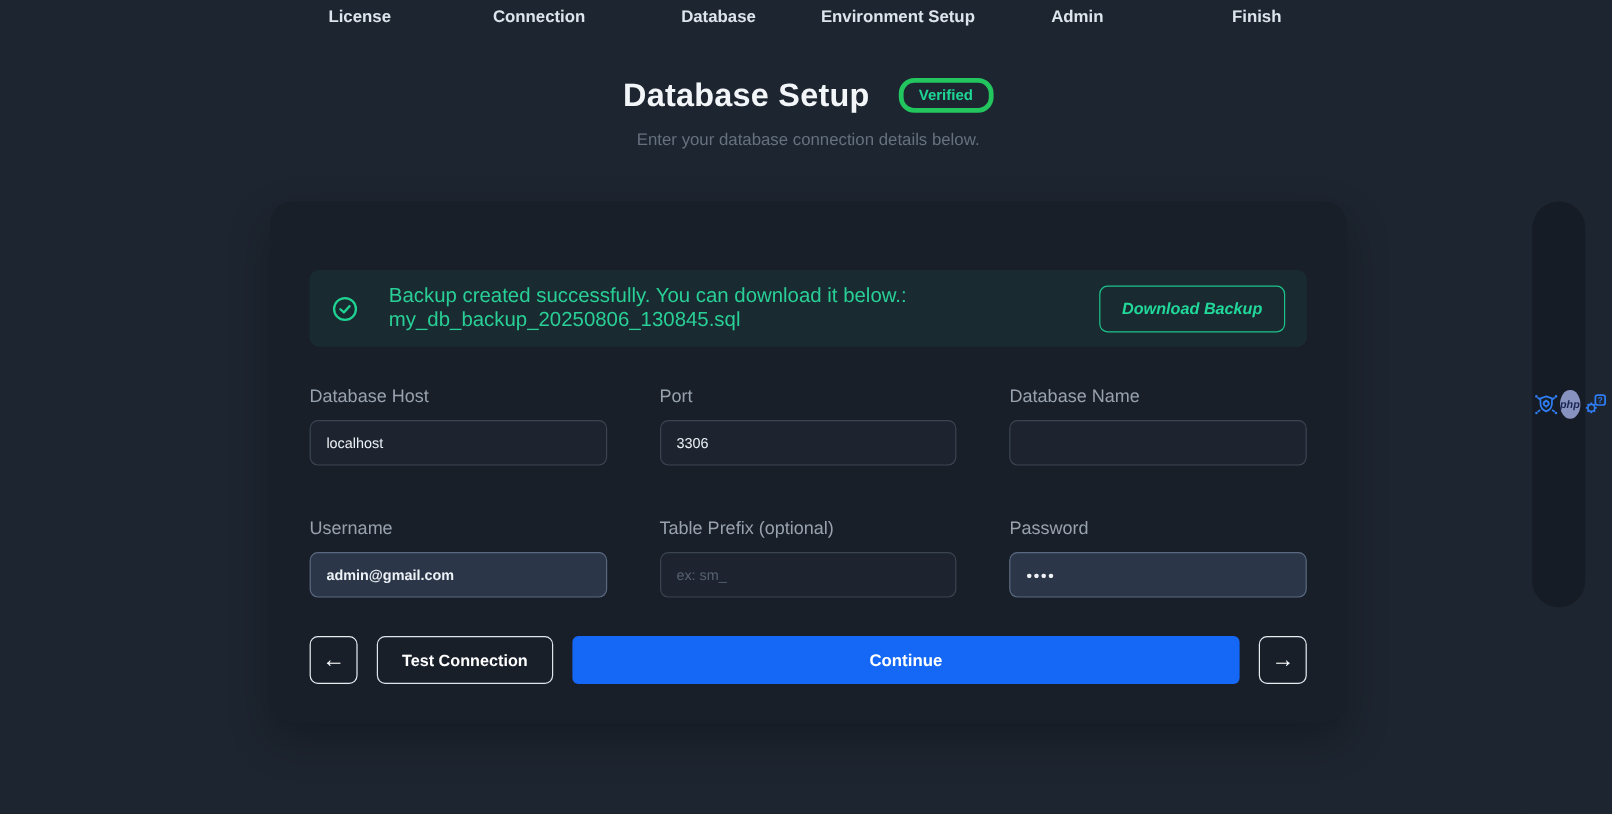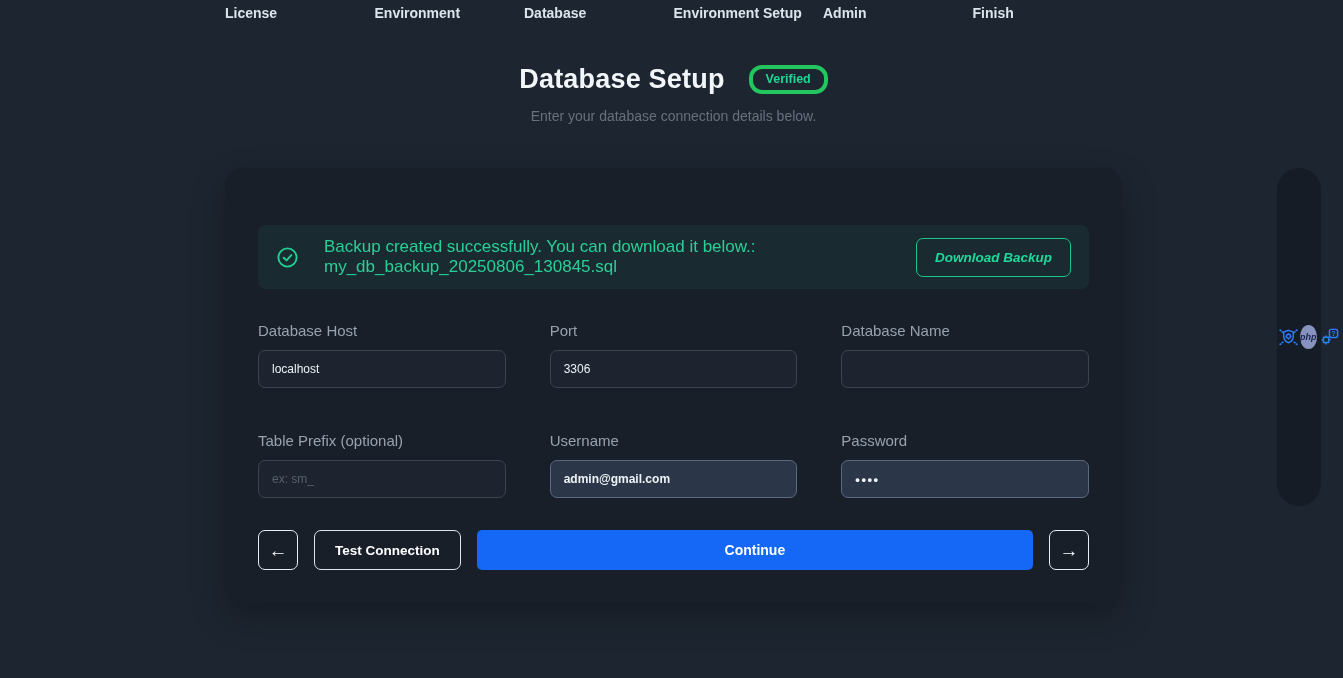--- a/index.html
+++ b/index.html
@@ -7,21 +7,21 @@
   body {
     background:#1d2530;
     font-family:"Liberation Sans", sans-serif;
     position:relative;
     overflow:hidden;
     color:#e8edf2;
   }
 
   
   .stepper { position:absolute; left:225px; top:5px; width:897px; display:flex; }
-  .step { flex:1; text-align:left; color:#dde4ec; font-size:14px; font-weight:600; cursor:pointer; white-space:nowrap; }
+  .step { flex:1; text-align:center; color:#dde4ec; font-size:14px; font-weight:600; cursor:pointer; white-space:nowrap; }
 
   
   .header { position:absolute; left:225px; top:64px; width:897px; text-align:center; }
   .title-row { display:flex; justify-content:center; align-items:center; gap:24px; }
   .page-title { color:#f3f6f9; font-size:27px; font-weight:800; letter-spacing:.2px; }
   .verified-badge { border:4px solid #22c55e; color:#1ed795; font-size:12.5px; font-weight:700;
     padding:4px 13px; border-radius:13px; line-height:1; }
   .subtitle { margin-top:13px; color:#67717e; font-size:14px; }
 
   
@@ -67,21 +67,21 @@
     cursor:pointer; color:#2f7ef5; }
   .php-badge { width:24px; height:24px; border-radius:50%; background:#8892be; color:#1c2452;
     font-size:9px; font-weight:700; font-style:italic; display:flex;
     align-items:center; justify-content:center; cursor:pointer; }
 </style>
 </head>
 <body>
 
 <nav class="stepper">
   <div class="step">License</div>
-  <div class="step">Environment</div>
+  <div class="step">Connection</div>
   <div class="step">Database</div>
   <div class="step">Environment Setup</div>
   <div class="step">Admin</div>
   <div class="step">Finish</div>
 </nav>
 
 <header class="header">
   <div class="title-row">
     <span class="page-title">Database Setup</span>
     <span class="verified-badge">Verified</span>
@@ -109,26 +109,26 @@
     </div>
     <div class="field">
       <label class="field-label">Port</label>
       <input class="text-input" type="text" value="3306" style="">
     </div>
     <div class="field">
       <label class="field-label">Database Name</label>
       <input class="text-input" type="text" value="" style="">
     </div>
     <div class="field">
+      <label class="field-label">Username</label>
+      <input class="text-input autofill" type="text" value="admin@gmail.com" style="">
+    </div>
+    <div class="field">
       <label class="field-label">Table Prefix (optional)</label>
       <input class="text-input" type="text" placeholder="ex: sm_" style="">
-    </div>
-    <div class="field">
-      <label class="field-label">Username</label>
-      <input class="text-input autofill" type="text" value="admin@gmail.com" style="">
     </div>
     <div class="field">
       <label class="field-label">Password</label>
       <input class="text-input autofill password-input" type="text" value="••••" style="">
     </div>
   </div>
 
   <div class="actions">
     <button class="nav-btn">
       <span>←</span>

